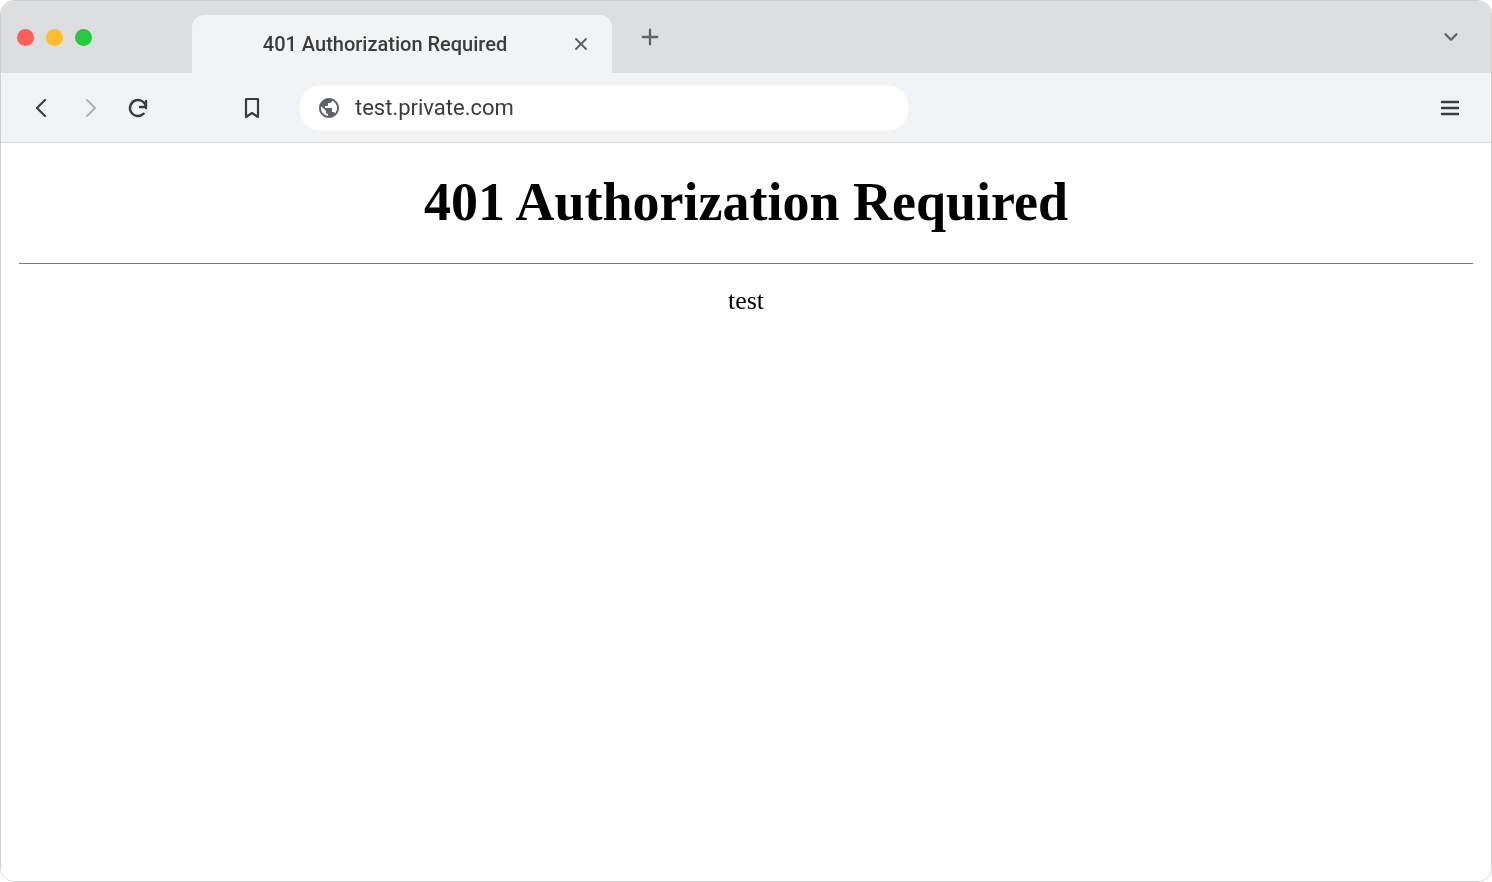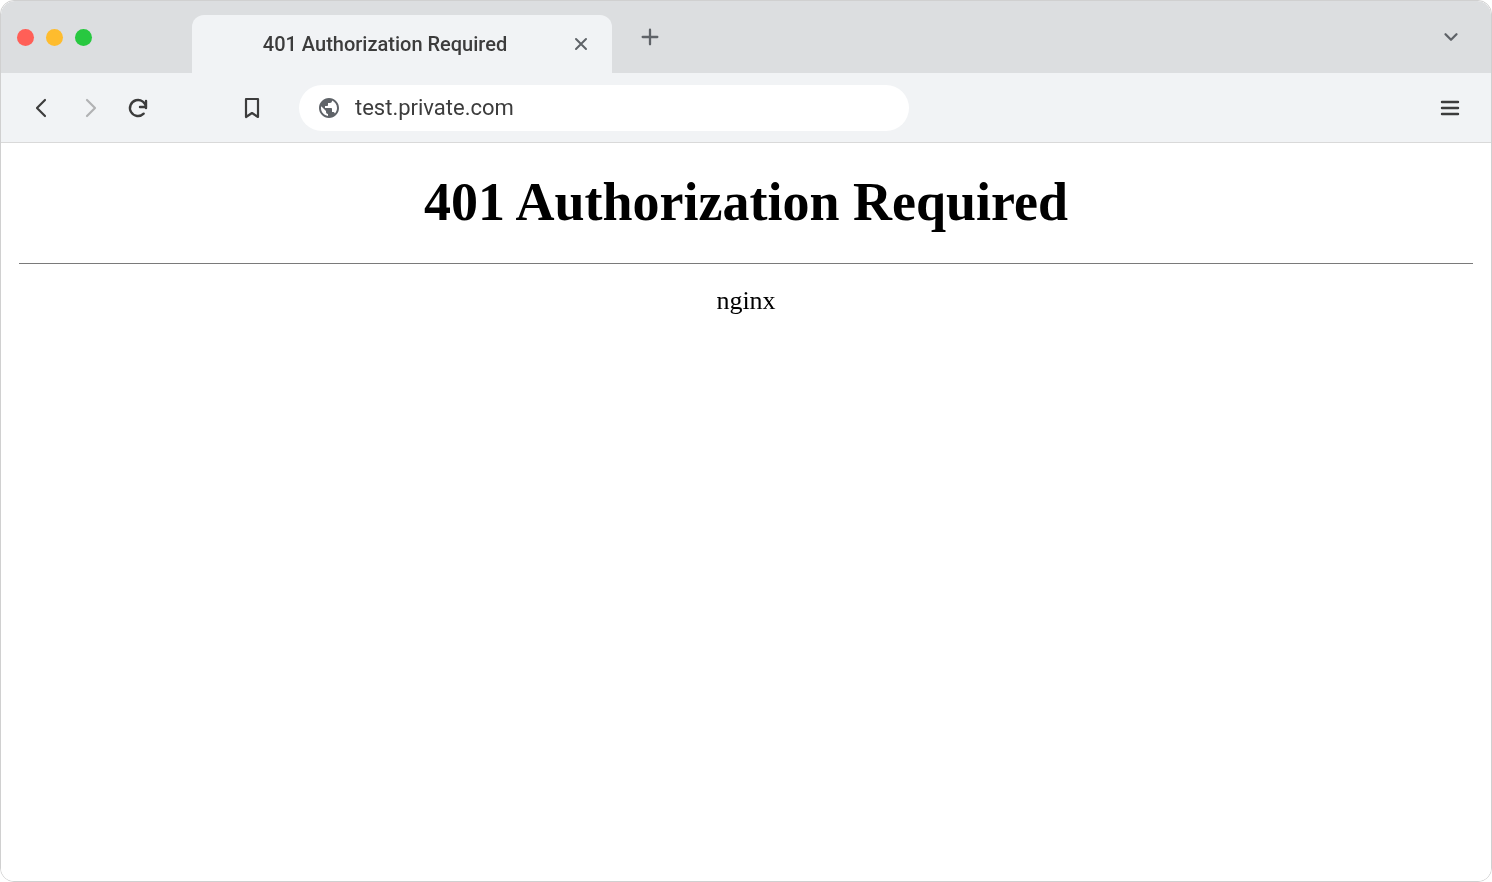--- a/index.html
+++ b/index.html
@@ -255,14 +255,14 @@
   <div class="menu-button">
     <svg viewBox="0 0 24 24" fill="none" stroke="currentColor" stroke-width="2.4" stroke-linecap="round">
         <path d="M4 6h16M4 12h16M4 18h16"></path>
       </svg>
   </div>
 </div>
 
 <div class="page-content">
   <h1>401 Authorization Required</h1>
   <hr>
-  <p class="server">nginx</p>
+  <p class="server">test</p>
 </div>
 
 </body></html>

